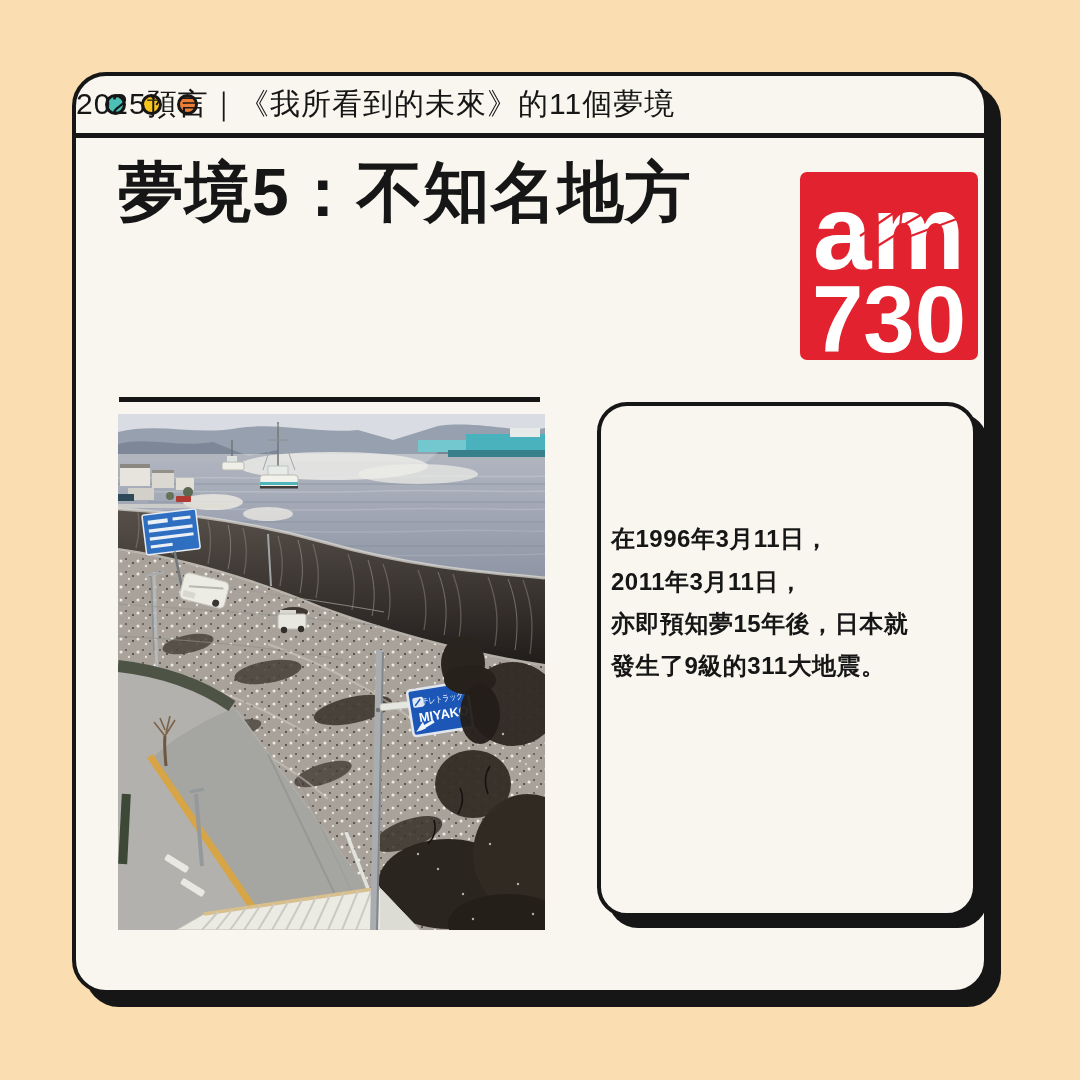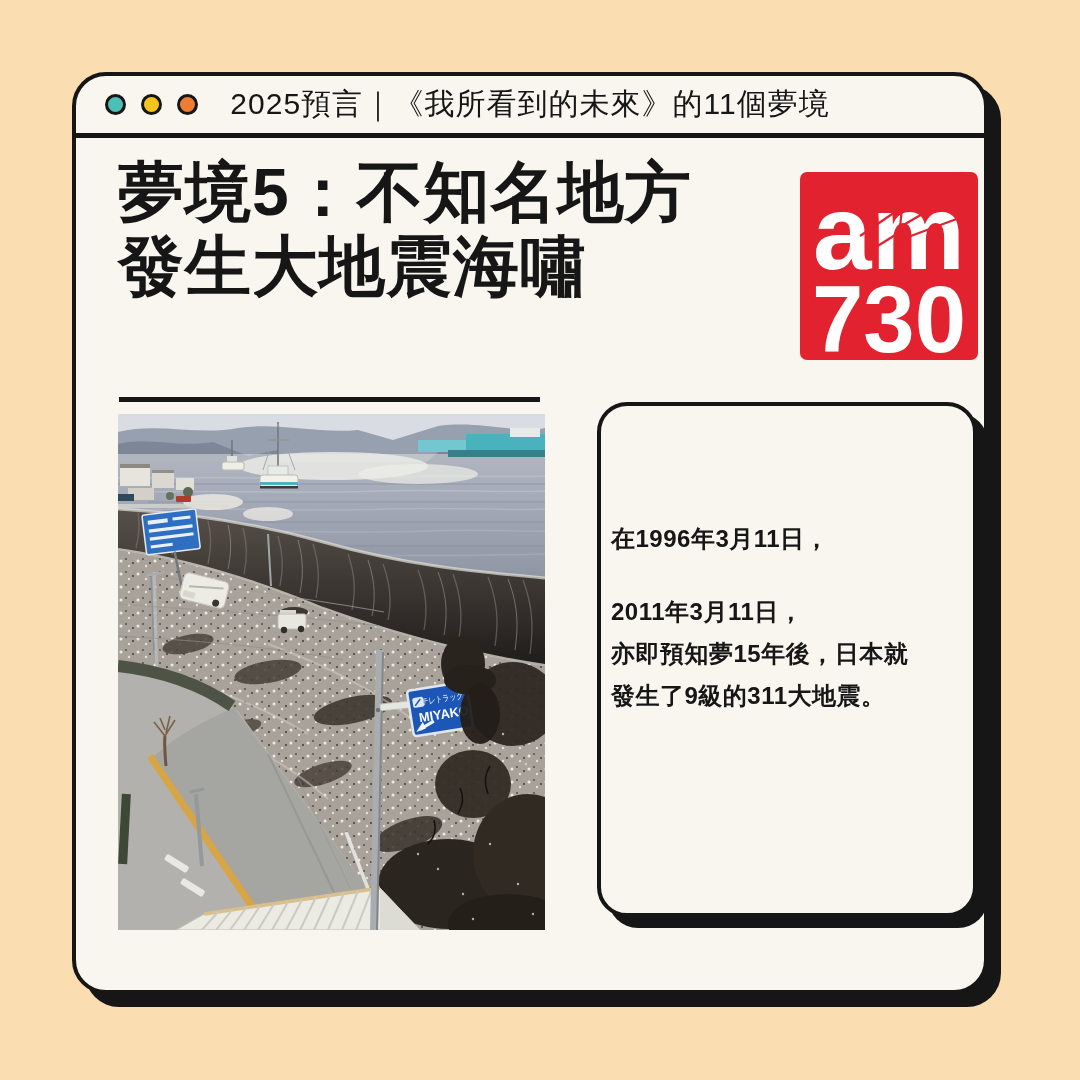--- a/index.html
+++ b/index.html
@@ -16,40 +16,40 @@
     box-shadow:13px 13px 0 var(--ink);
   }
   .titlebar{
     position:relative; height:62px; border-bottom:5px solid var(--ink);
     display:flex; align-items:center;
   }
   .dots{display:flex; gap:15px; margin-left:29px;}
   .dot{width:21px; height:21px; border-radius:50%; border:3px solid var(--ink);}
   .dot-teal{background:var(--teal);} .dot-yellow{background:var(--yellow);} .dot-orange{background:var(--orange);}
   .titlebar-text{
-    position:absolute; left:0; right:0; text-align:center;
+    position:absolute; left:0; right:0; 
     font-size:30px; font-weight:500; letter-spacing:1px; color:var(--ink);
   }
   .content{position:relative; height:851px;}
   .headline{
     position:absolute; left:42px; top:18px;
     font-size:66px; font-weight:900; line-height:1.12; letter-spacing:1px; color:var(--ink);
   }
   .headline span{display:block;}
   .logo{position:absolute; left:724px; top:34px; width:159px; height:188px;}
   .divider{position:absolute; left:43px; top:259px; width:421px; height:5px; background:var(--ink);}
   .photo{position:absolute; left:42px; top:276px; width:427px; height:516px; overflow:hidden;}
   .infobox{
     position:absolute; left:521px; top:264px; width:380px; height:515px;
     background:var(--card); border:4px solid var(--ink); border-radius:30px;
     box-shadow:11px 11px 0 var(--ink);
     padding:112px 14px 0 10px;
   }
   .para{font-size:24px; font-weight:700; line-height:42px; letter-spacing:.5px;}
-  .para + .para{margin-top:31px;}
+  .para + .para{margin-top:1px;}
   .para .ln{display:block; white-space:nowrap;}
 </style>
 </head>
 <body>
 
 <div class="canvas">
   <div class="card">
 
     <div class="titlebar">
       <div class="dots">
@@ -57,21 +57,20 @@
         <span class="dot dot-yellow"></span>
         <span class="dot dot-orange"></span>
       </div>
       <div class="titlebar-text">2025預言｜《我所看到的未來》的11個夢境</div>
     </div>
 
     <div class="content">
 
       <h1 class="headline">
         <span>夢境5：不知名地方</span>
-        <span>發生大地震海嘯</span>
       </h1>
 
       <div class="logo">
         <svg width="178" height="188" viewBox="0 0 178 188">
           <rect x="0" y="0" width="178" height="188" rx="7" fill="#E2222E"></rect>
           <text x="89" y="97" text-anchor="middle" font-size="106" font-weight="900" fill="#FFFFFF" textLength="152" lengthAdjust="spacingAndGlyphs">am</text>
           <text x="89" y="180" text-anchor="middle" font-size="95" font-weight="900" fill="#FFFFFF" textLength="154" lengthAdjust="spacingAndGlyphs">730</text>
           <g stroke="#E2222E" stroke-width="2.2">
             <line x1="96" y1="92" x2="104" y2="18"></line>
             <line x1="100" y1="55" x2="160" y2="20"></line>

